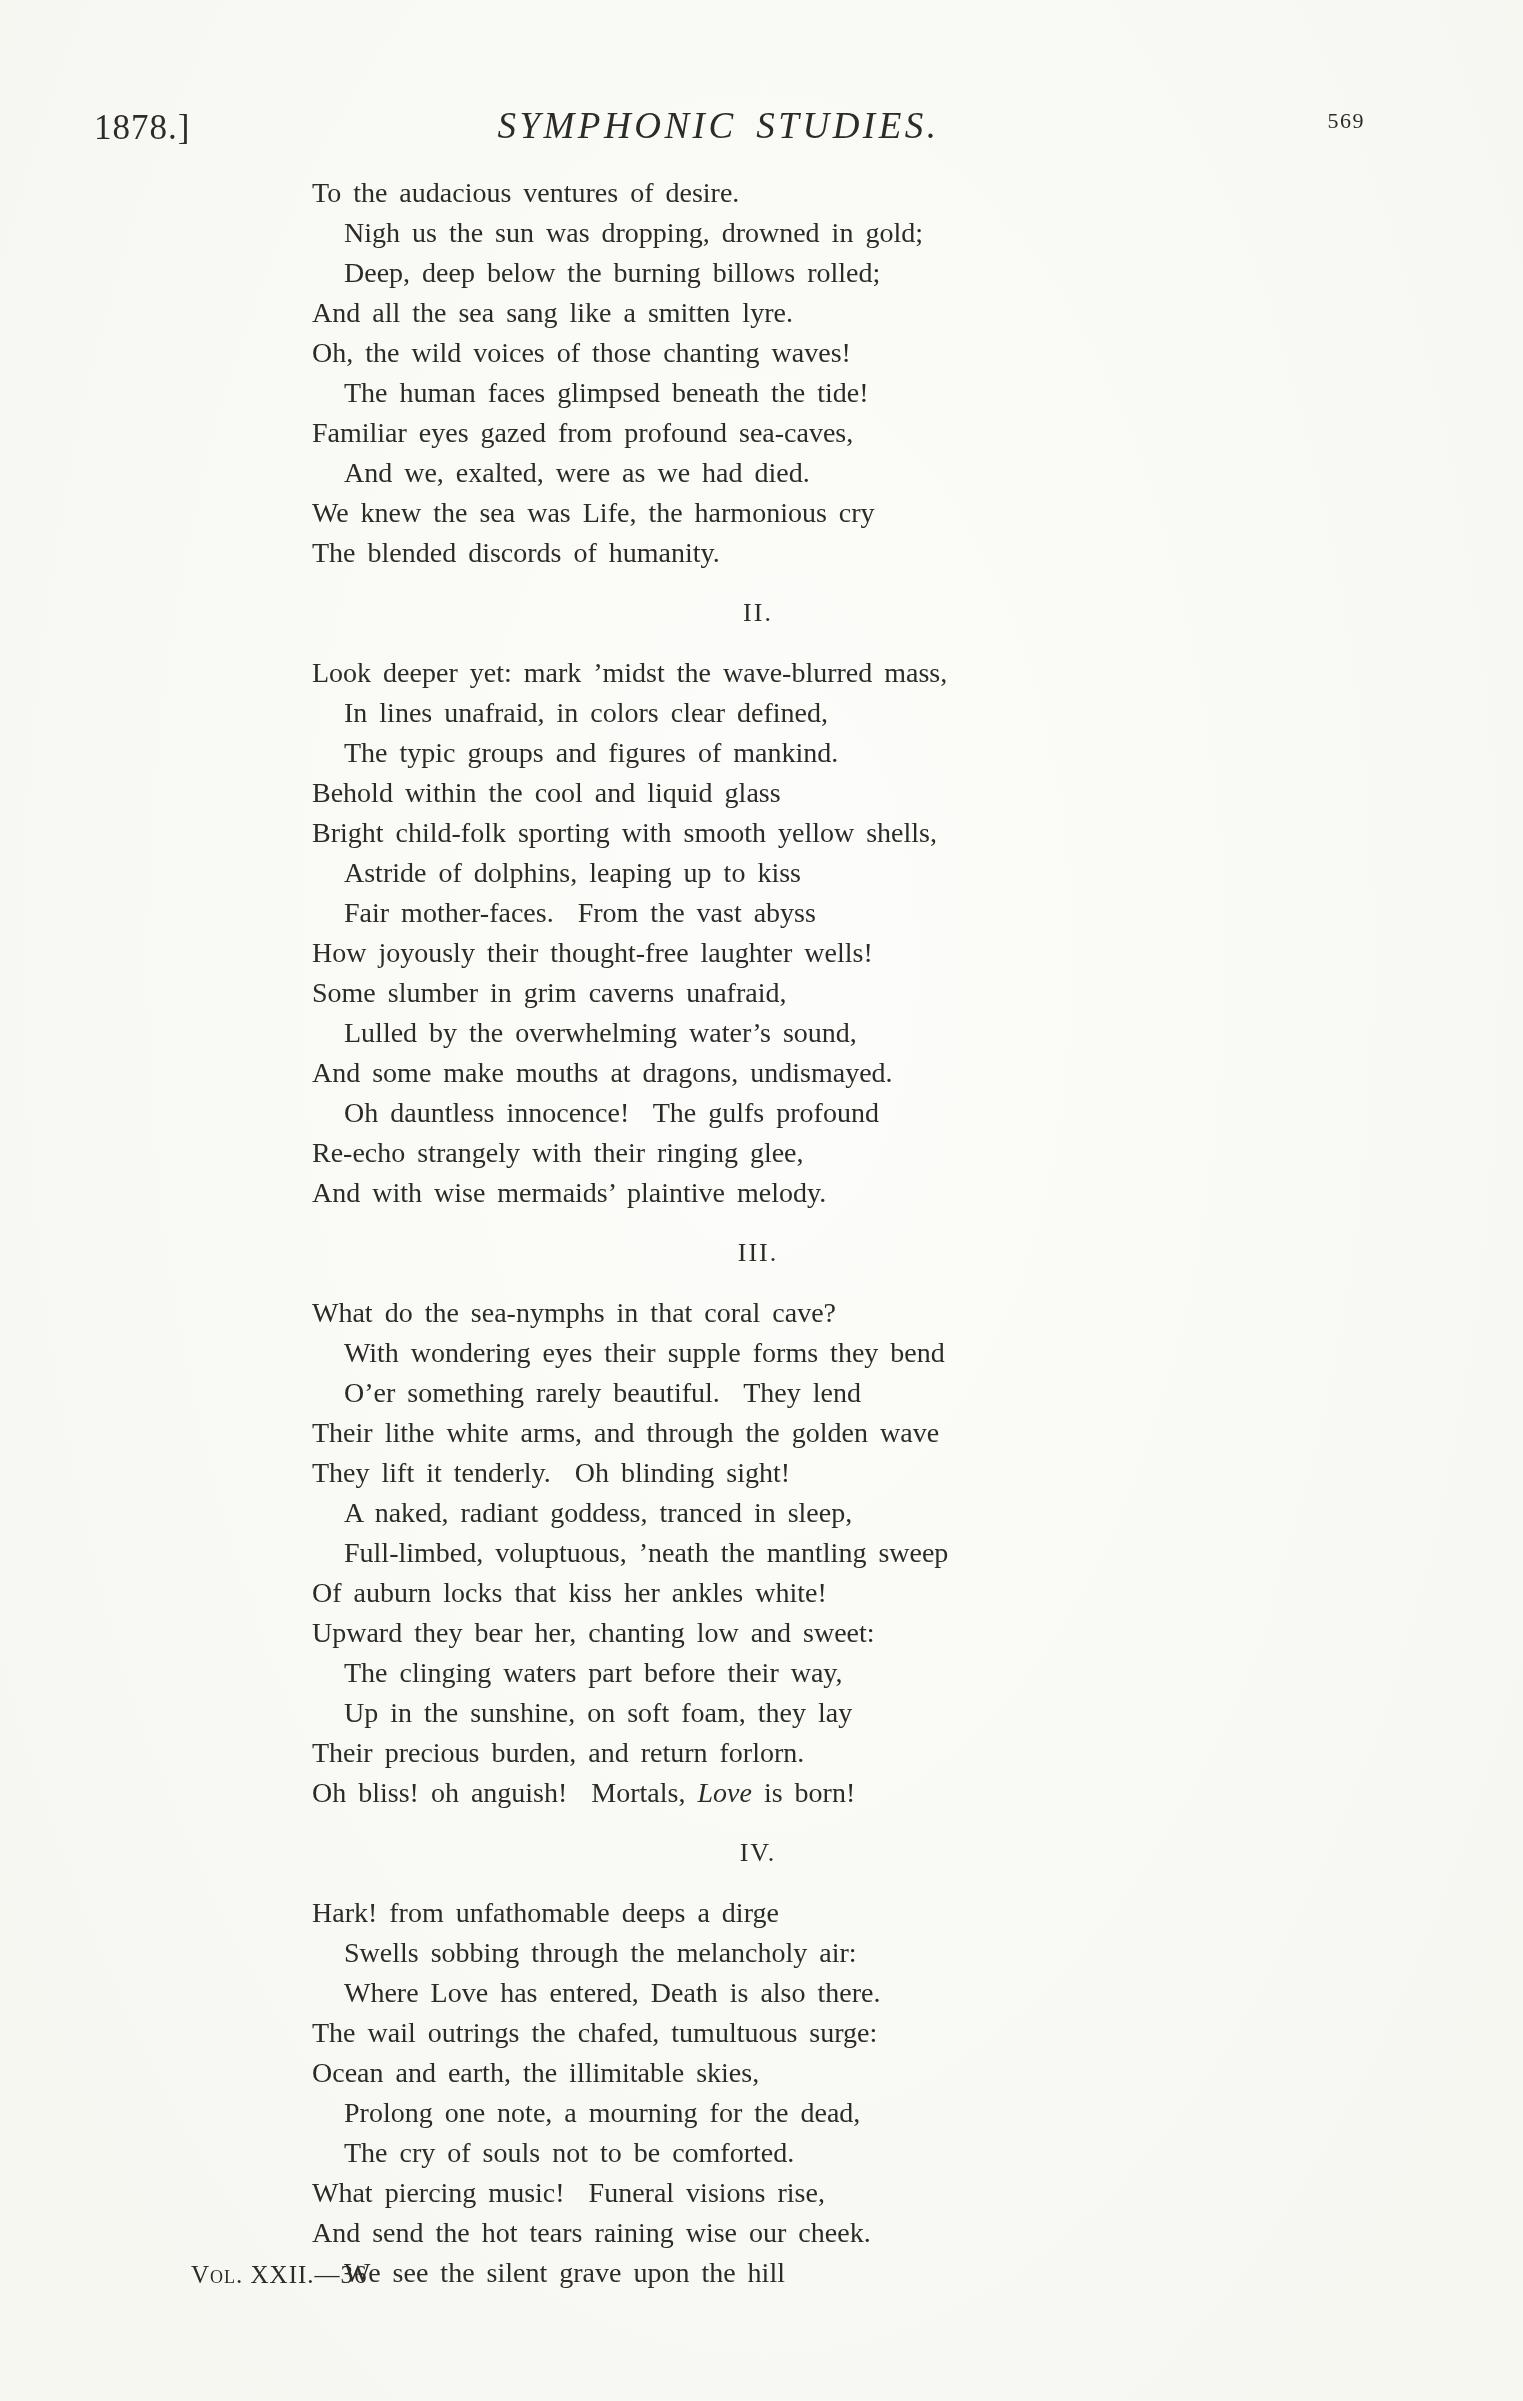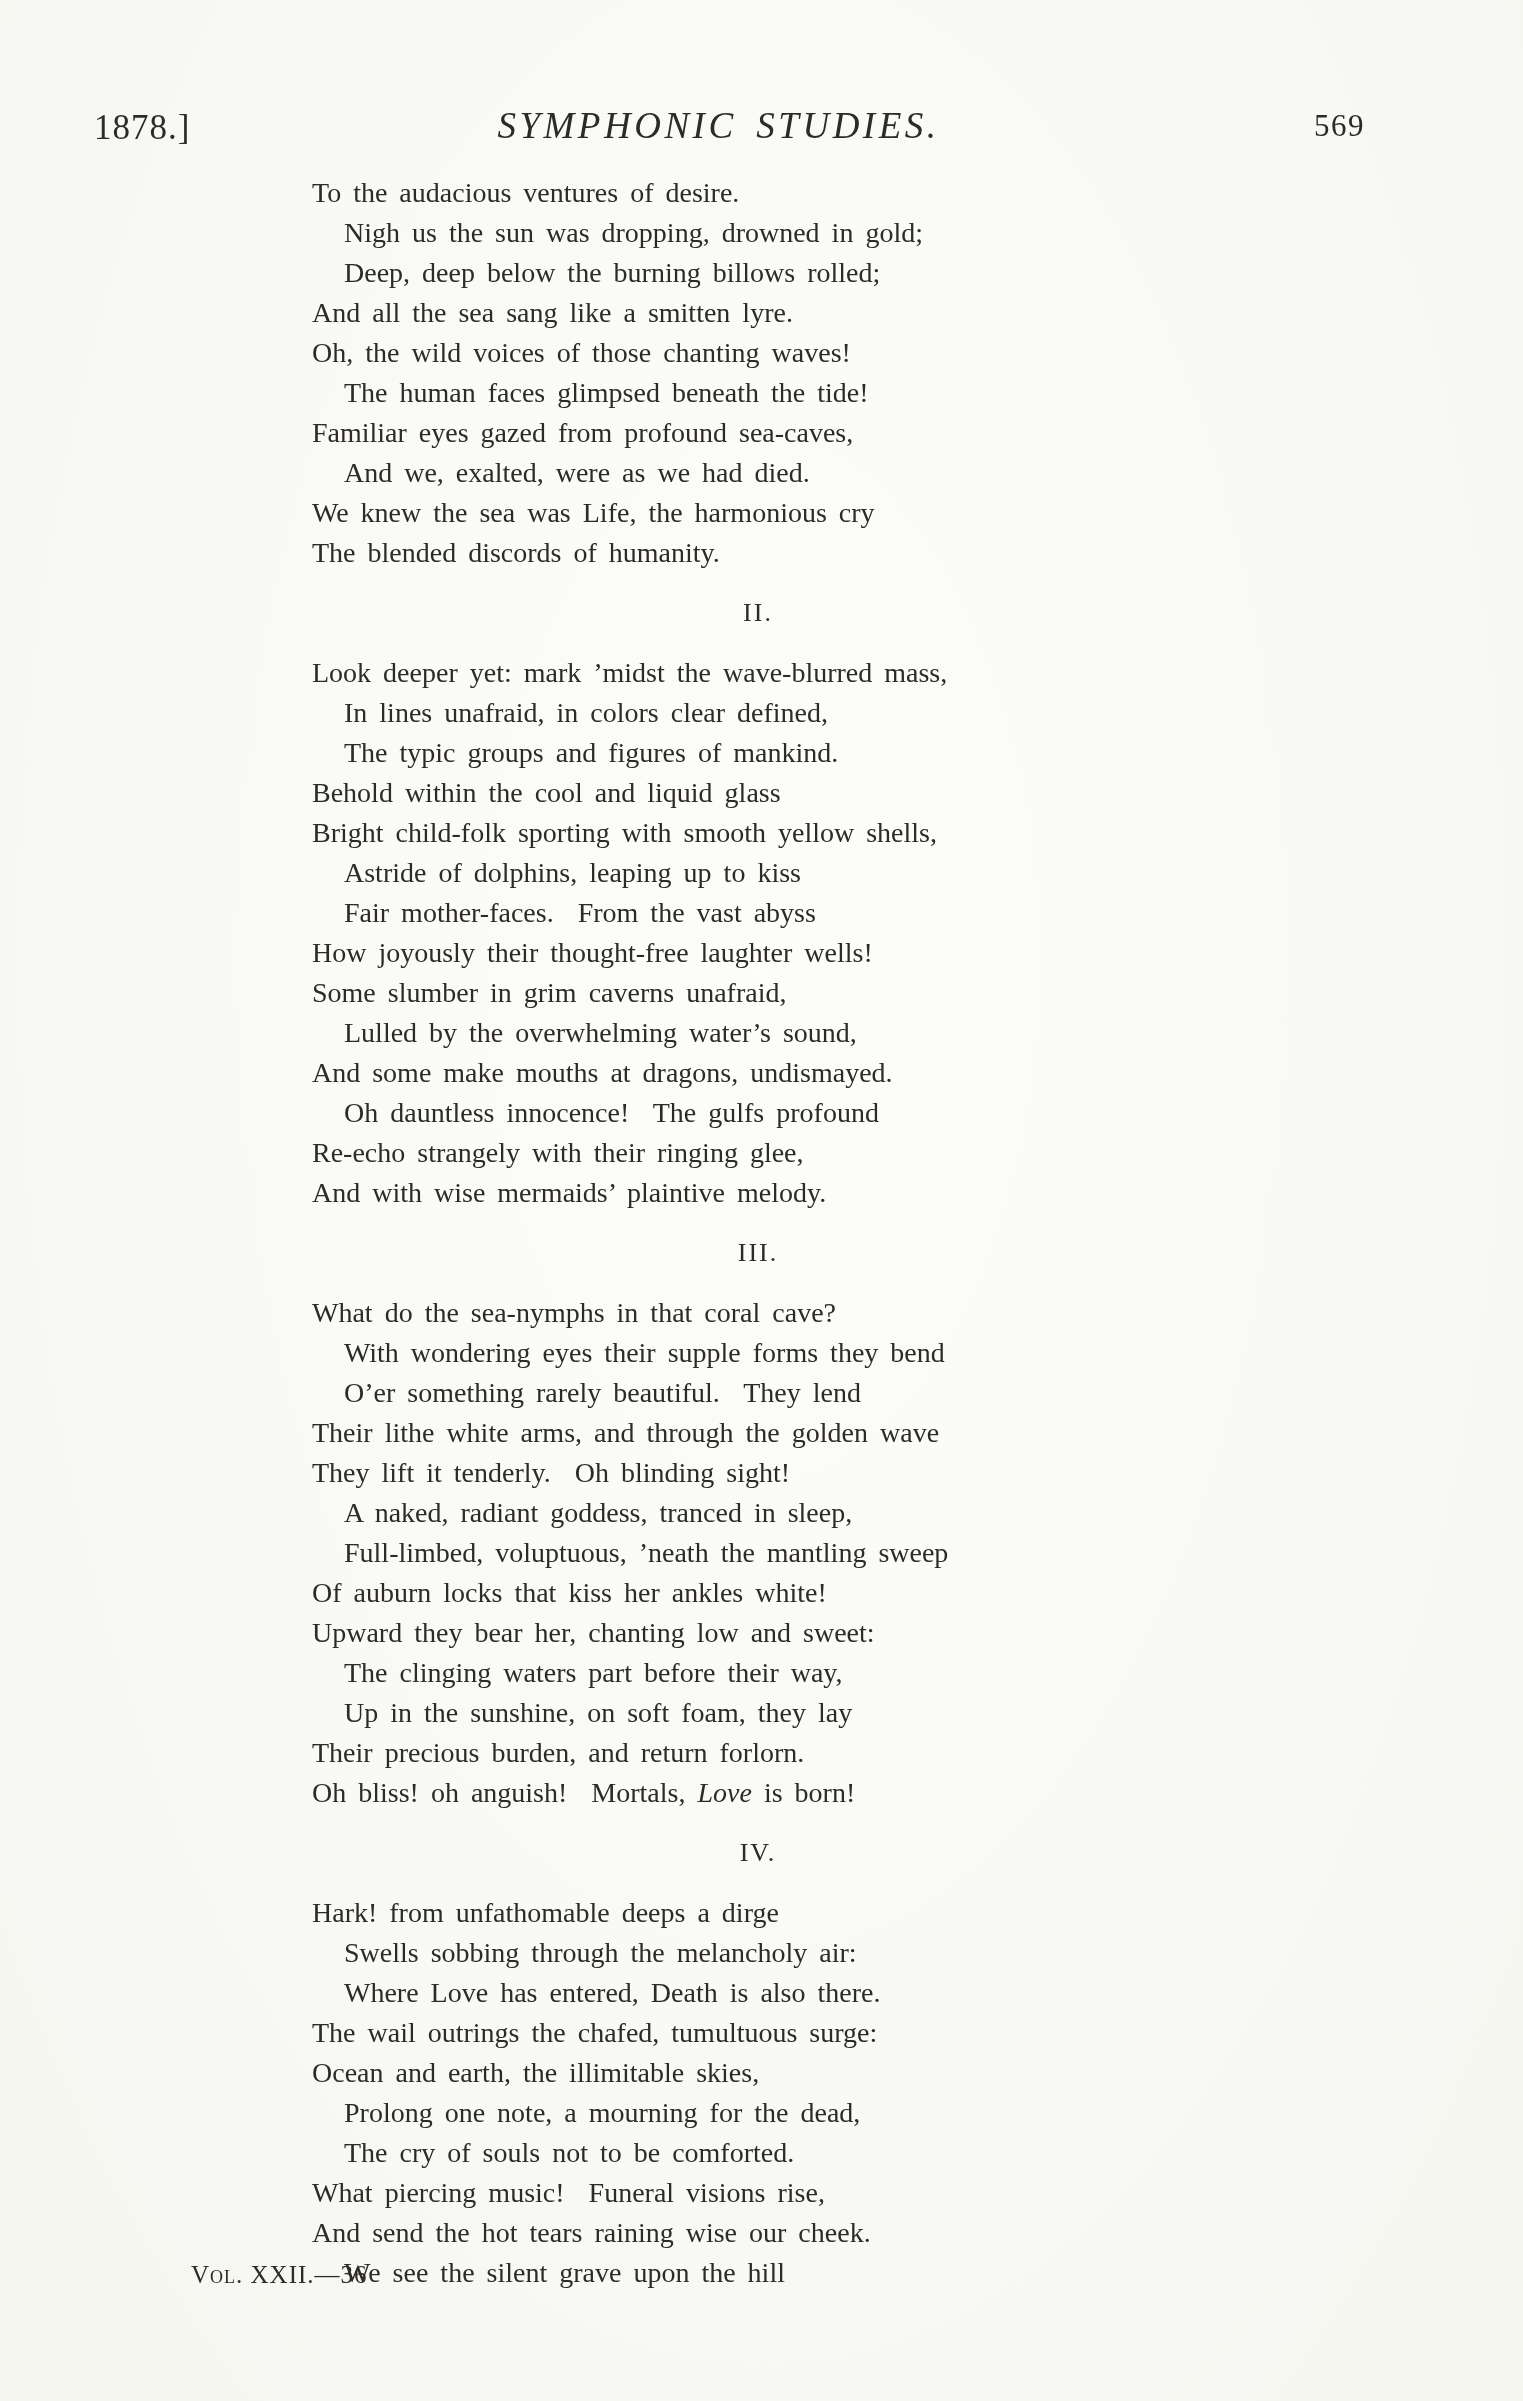--- a/index.html
+++ b/index.html
@@ -40,21 +40,21 @@
     top: 0;
     font-style: italic;
     font-size: 37px;
     letter-spacing: 3.5px;
     word-spacing: 7px;
   }
   .header-pageno {
     position: absolute;
     right: 159px;
     top: 4px;
-    font-size: 31px;
+    font-size: 22px;
     letter-spacing: 1.5px;
   }
   .poem {
     position: absolute;
     left: 312px;
     top: 173px;
     width: 1065px;
     font-size: 28px;
     line-height: 40px;
     word-spacing: 5px;

